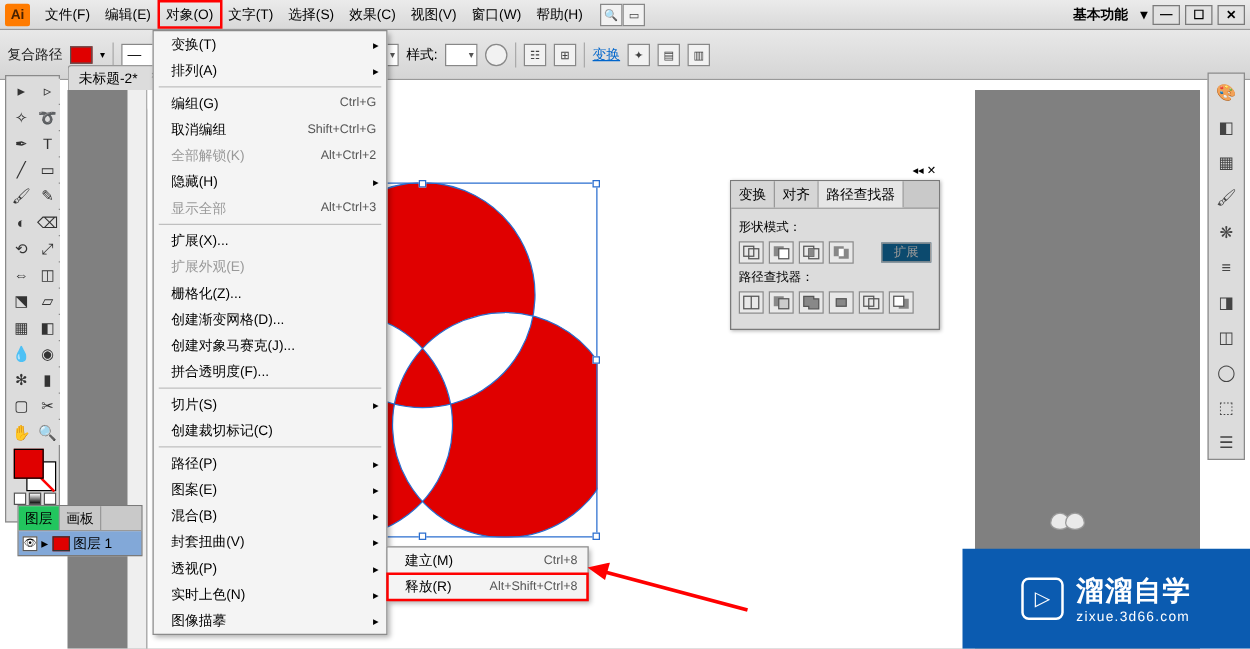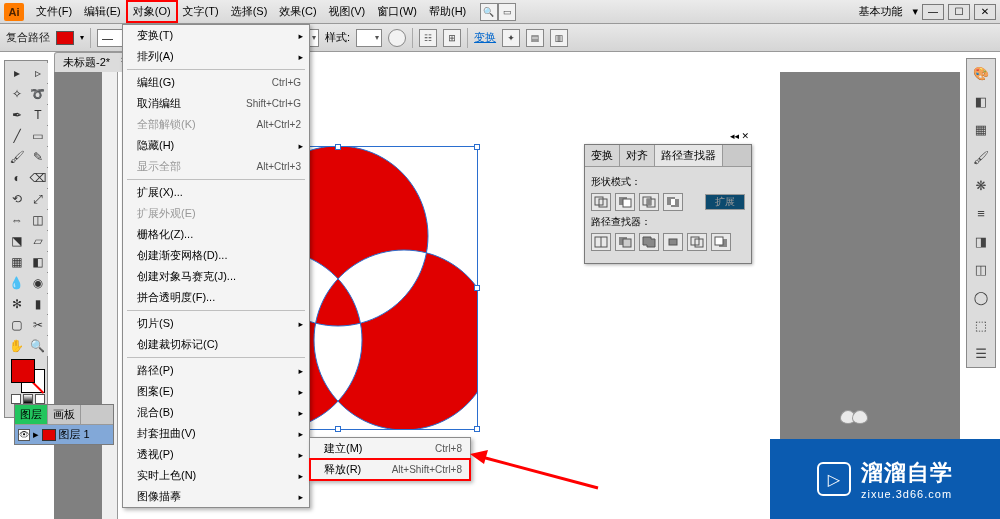--- a/index.html
+++ b/index.html
@@ -3,27 +3,27 @@
 <meta charset="utf-8">
 <style>
 * { margin: 0; padding: 0; box-sizing: border-box; font-family: "Microsoft YaHei", sans-serif; font-size: 11px; user-select: none; }
 body { background: #fff; width: 1000px; height: 519px; overflow: hidden; position: relative; }
 
 
 .menubar { height: 24px; background: linear-gradient(#ebebeb,#d9d9d9); display: flex; align-items: center; padding: 0 4px; border-bottom: 1px solid #999; }
 .ai-logo { width: 20px; height: 18px; background: #ff7b00; color: #4a2200; font-weight: bold; display: flex; align-items: center; justify-content: center; border-radius: 2px; margin-right: 6px; font-size: 11px; }
 .menu-item { padding: 3px 6px; cursor: default; }
 .menu-item.highlighted { outline: 2px solid red; outline-offset: -1px; }
-.menubar-right { margin-left: auto; display: flex; align-items: center; gap: 4px; }
+.menubar-right { margin-left: auto; display: flex; align-items: center; gap: 4px; font-weight: bold; }
 .workspace-label { padding: 2px 6px; }
 .win-btn { width: 22px; height: 16px; background: #e2e2e2; border: 1px solid #7a7a7a; display: flex; align-items: center; justify-content: center; font-size: 10px; }
 .win-btn.close { background: #e2e2e2; }
 
 
-.controlbar { height: 28px; background: linear-gradient(#e8e8e8,#d5d5d5); border-bottom: 1px solid #999; display: flex; align-items: center; padding: 0 6px; gap: 6px; }
+.controlbar { height: 40px; background: linear-gradient(#e8e8e8,#d5d5d5); border-bottom: 1px solid #999; display: flex; align-items: center; padding: 0 6px; gap: 6px; }
 .cb-label { color: #222; }
 .swatch-mini { width: 18px; height: 14px; background: #e00000; border: 1px solid #555; }
 .divider { width: 1px; height: 20px; background: #aaa; }
 .drop { height: 18px; background: #fff; border: 1px solid #888; display: flex; align-items: center; padding: 0 12px 0 4px; position: relative; }
 .drop::after { content: "▾"; position: absolute; right: 2px; font-size: 8px; color: #555; }
 .link-a { color: #0066cc; text-decoration: underline; }
 .round-btn { width: 18px; height: 18px; border: 1px solid #888; border-radius: 50%; background: #f2f2f2; }
 .sq-btn { width: 18px; height: 18px; border: 1px solid #888; background: #f2f2f2; display:flex;align-items:center;justify-content:center;font-size:9px;color:#444;}
 
 

